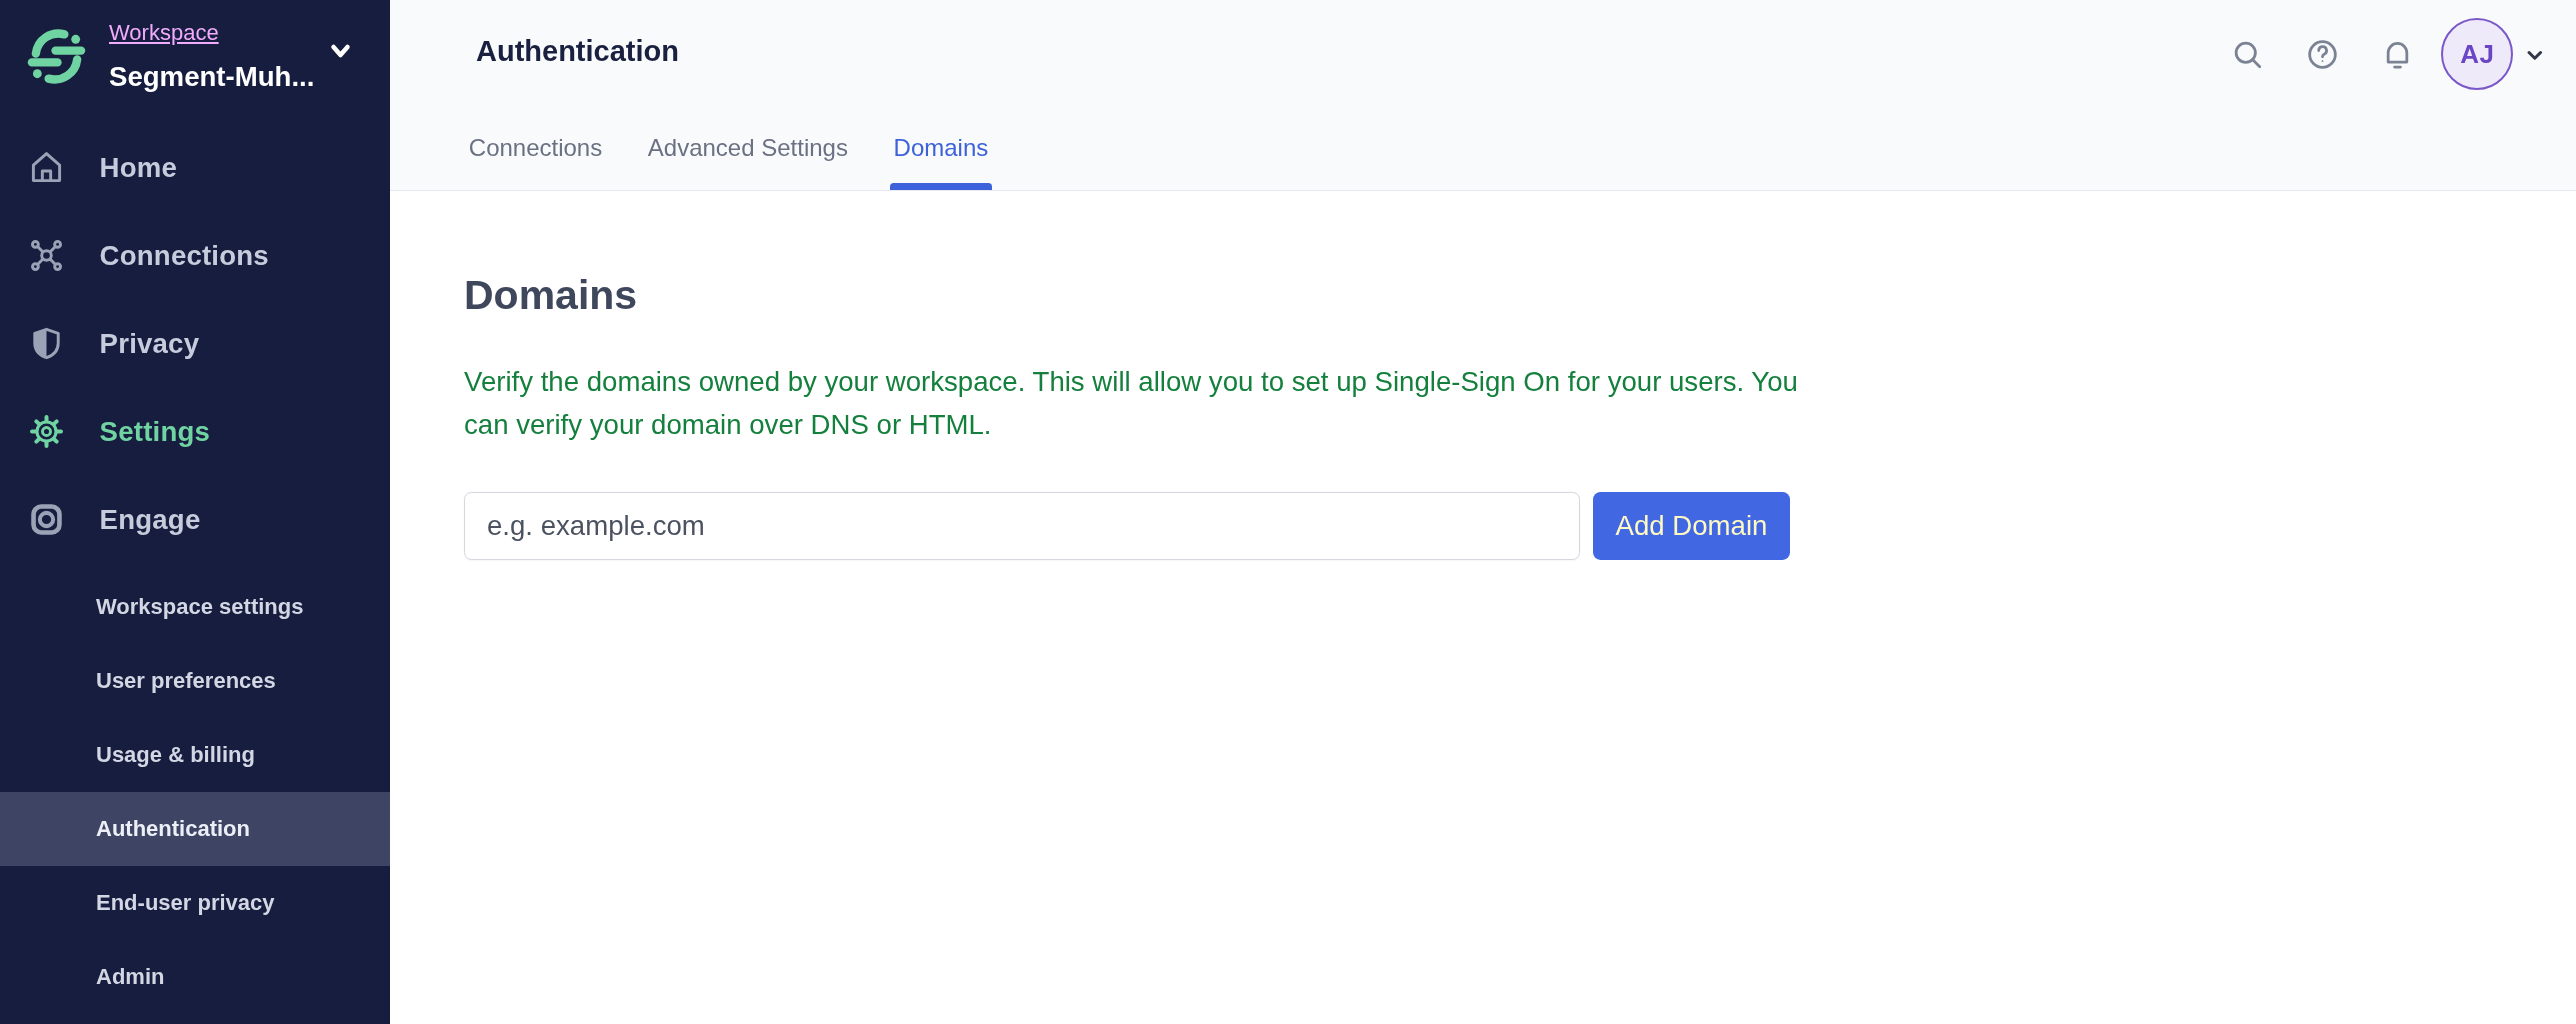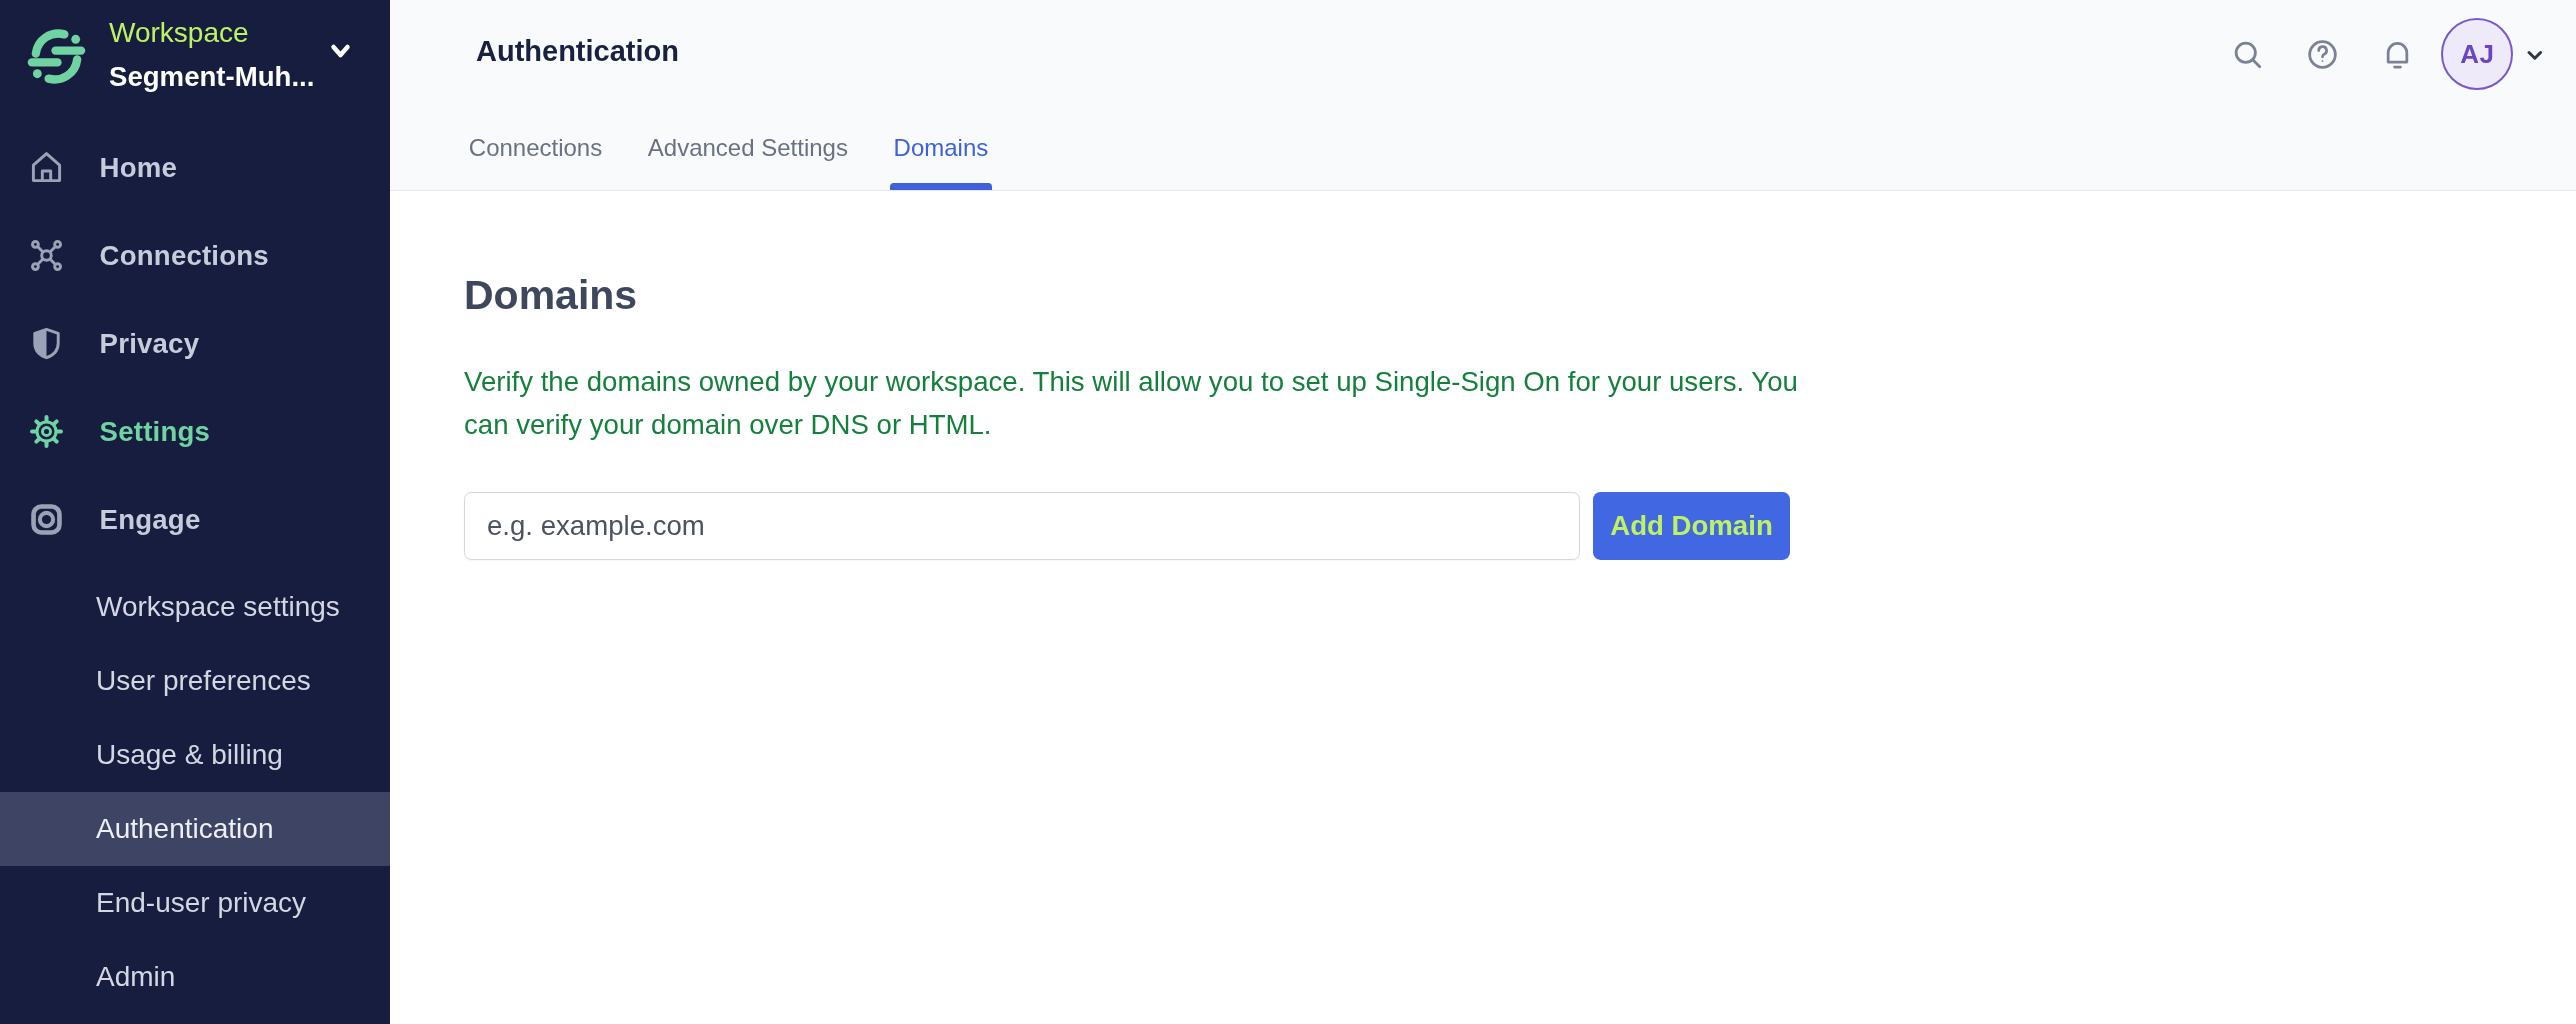--- a/index.html
+++ b/index.html
@@ -16,39 +16,39 @@
     position:absolute; left:0; top:0; width:390px; height:1024px;
     background:#161D3E;
   }
   .ws-switcher {
     display:flex; align-items:center;
     padding:18.4px 22px 16.5px 27px;
     cursor:pointer; position:relative;
   }
   .ws-logo { width:59px; height:59px; flex:0 0 59px; }
   .ws-text { margin-left:23px; min-width:0; }
-  .ws-label { font-size:28px; color:#bef264; font-weight:400; line-height:29px; }
+  .ws-label { font-size:22px; color:#f0abfc; font-weight:400; line-height:29px;text-decoration:underline; }
   .ws-name  { font-size:27.6px; color:#ffffff; font-weight:700; line-height:35px; white-space:nowrap;margin-top:12px; }
   .ws-chevron { position:absolute; right:35px; top:39px; width:29px; height:24px; }
 
   .nav { margin-top:13px; }
   .nav-item {
     height:88px; display:flex; align-items:center; cursor:pointer;
   }
   .nav-item .nav-icon { width:37px; height:37px; margin-left:27.6px; flex:0 0 37px; }
   .nav-item .nav-label {
     margin-left:35px; font-size:27.6px; font-weight:600; color:#C7CCDD; letter-spacing:0.2px;
   }
   .nav-item.active .nav-label { color:#70D3A2; }
 
   .subnav { margin-top:6.4px; }
   .subnav-item {
     height:74px; display:flex; align-items:center;
     padding-left:96px; cursor:pointer;
-    font-size:28px; font-weight:400; color:#D3D7E4;
+    font-size:22px; font-weight:700; color:#D3D7E4;
   }
   .subnav-item.active { background:#3E4564; color:#EDEFF6; }
 
   
   .main { position:absolute; left:390px; top:0; right:0; bottom:0; background:#ffffff; }
 
   .header {
     position:relative; height:191px; background:#F9FAFB;
     border-bottom:1.8px solid #E6E8ED;
   }
@@ -98,22 +98,22 @@
     border:0.9px solid #D4D7DE; border-radius:7.4px;
     background:#ffffff; outline:none;
     padding:16px 22px; font-family:"Liberation Sans", sans-serif;
     font-size:27.6px; color:#30374A;
     box-shadow:0 0.9px 1.8px rgba(27,32,50,0.04);
   }
   .domain-input::placeholder { color:#4B5261; opacity:1; }
   .add-domain-btn {
     margin-left:13px; width:197px; height:68px;
     background:#4167E2; border:none; border-radius:7.4px;
-    color:#bef264; font-family:"Liberation Sans", sans-serif;
-    font-size:27.6px; font-weight:700; cursor:pointer;
+    color:#fef9c3; font-family:"Liberation Sans", sans-serif;
+    font-size:27.6px; font-weight:400; cursor:pointer;
   }
 </style>
 </head>
 <body>
 
 <aside class="sidebar">
 
   <div class="ws-switcher">
     <svg class="ws-logo" viewBox="0 0 120 120" fill="none">
       <path d="M18 54 A 46 46 0 0 1 76 15" stroke="#70D3A2" stroke-width="17" stroke-linecap="round"></path>

